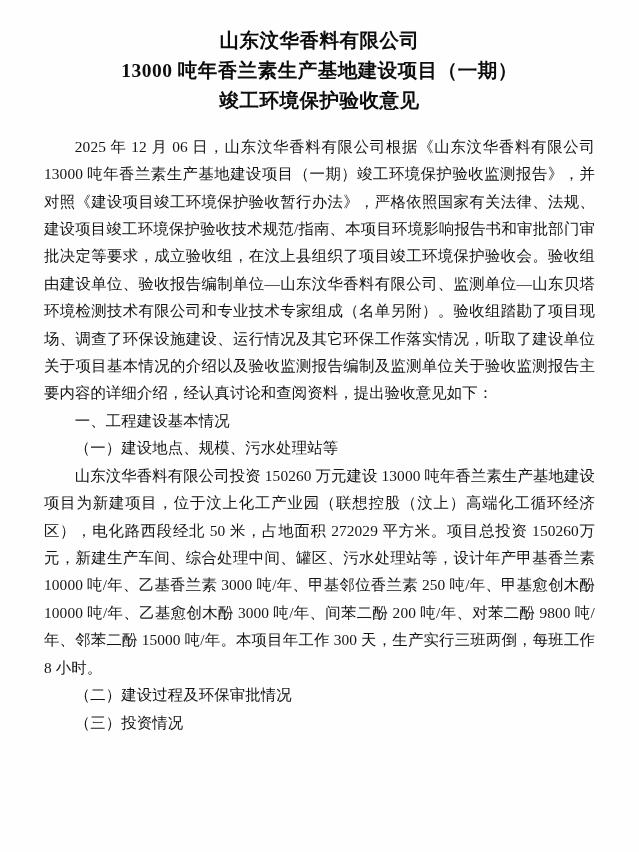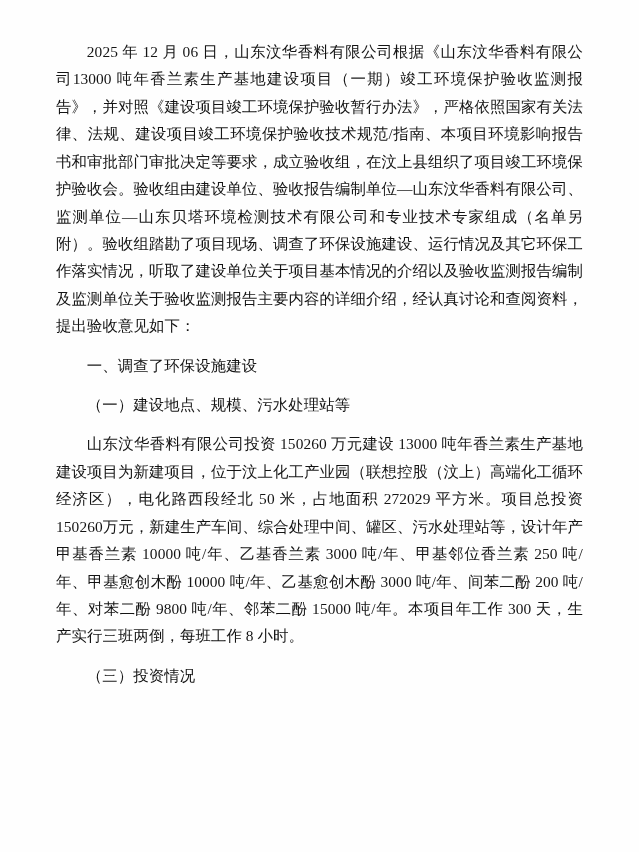--- a/index.html
+++ b/index.html
@@ -27,38 +27,44 @@
     margin-bottom: 16px;
   }
   .title-line {
     font-size: 19.5px;
     font-weight: bold;
     letter-spacing: 0.5px;
     line-height: 1.55;
     color: #0d0d0d;
   }
   .body-text p {
-    margin: 12px;
+    margin: 0;
     font-size: 15.4px;
     line-height: 1.78;
     text-align: justify;
     text-justify: inter-ideograph;
     text-indent: 2em;
     color: #141414;
     letter-spacing: 0.1px;
   }
 </style>
 </head>
 <body>
 
 <div class="page">
 
+  <div class="title-block">
+    <div class="title-line">山东汶华香料有限公司</div>
+    <div class="title-line">13000 吨年香兰素生产基地建设项目（一期）</div>
+    <div class="title-line">竣工环境保护验收意见</div>
+  </div>
 
   <div class="body-text">
     <p>2025 年 12 月 06 日，山东汶华香料有限公司根据《山东汶华香料有限公司13000 吨年香兰素生产基地建设项目（一期）竣工环境保护验收监测报告》，并对照《建设项目竣工环境保护验收暂行办法》，严格依照国家有关法律、法规、建设项目竣工环境保护验收技术规范/指南、本项目环境影响报告书和审批部门审批决定等要求，成立验收组，在汶上县组织了项目竣工环境保护验收会。验收组由建设单位、验收报告编制单位—山东汶华香料有限公司、监测单位—山东贝塔环境检测技术有限公司和专业技术专家组成（名单另附）。验收组踏勘了项目现场、调查了环保设施建设、运行情况及其它环保工作落实情况，听取了建设单位关于项目基本情况的介绍以及验收监测报告编制及监测单位关于验收监测报告主要内容的详细介绍，经认真讨论和查阅资料，提出验收意见如下：</p>
-    <p>一、调查了环保设施建设</p>
+    <p>一、工程建设基本情况</p>
     <p>（一）建设地点、规模、污水处理站等</p>
     <p>山东汶华香料有限公司投资 150260 万元建设 13000 吨年香兰素生产基地建设项目为新建项目，位于汶上化工产业园（联想控股（汶上）高端化工循环经济区），电化路西段经北 50 米，占地面积 272029 平方米。项目总投资 150260万元，新建生产车间、综合处理中间、罐区、污水处理站等，设计年产甲基香兰素 10000 吨/年、乙基香兰素 3000 吨/年、甲基邻位香兰素 250 吨/年、甲基愈创木酚 10000 吨/年、乙基愈创木酚 3000 吨/年、间苯二酚 200 吨/年、对苯二酚 9800 吨/年、邻苯二酚 15000 吨/年。本项目年工作 300 天，生产实行三班两倒，每班工作 8 小时。</p>
+    <p>（二）建设过程及环保审批情况</p>
     <p>（三）投资情况</p>
 
   </div>
 
 </div>
 
 </body></html>

